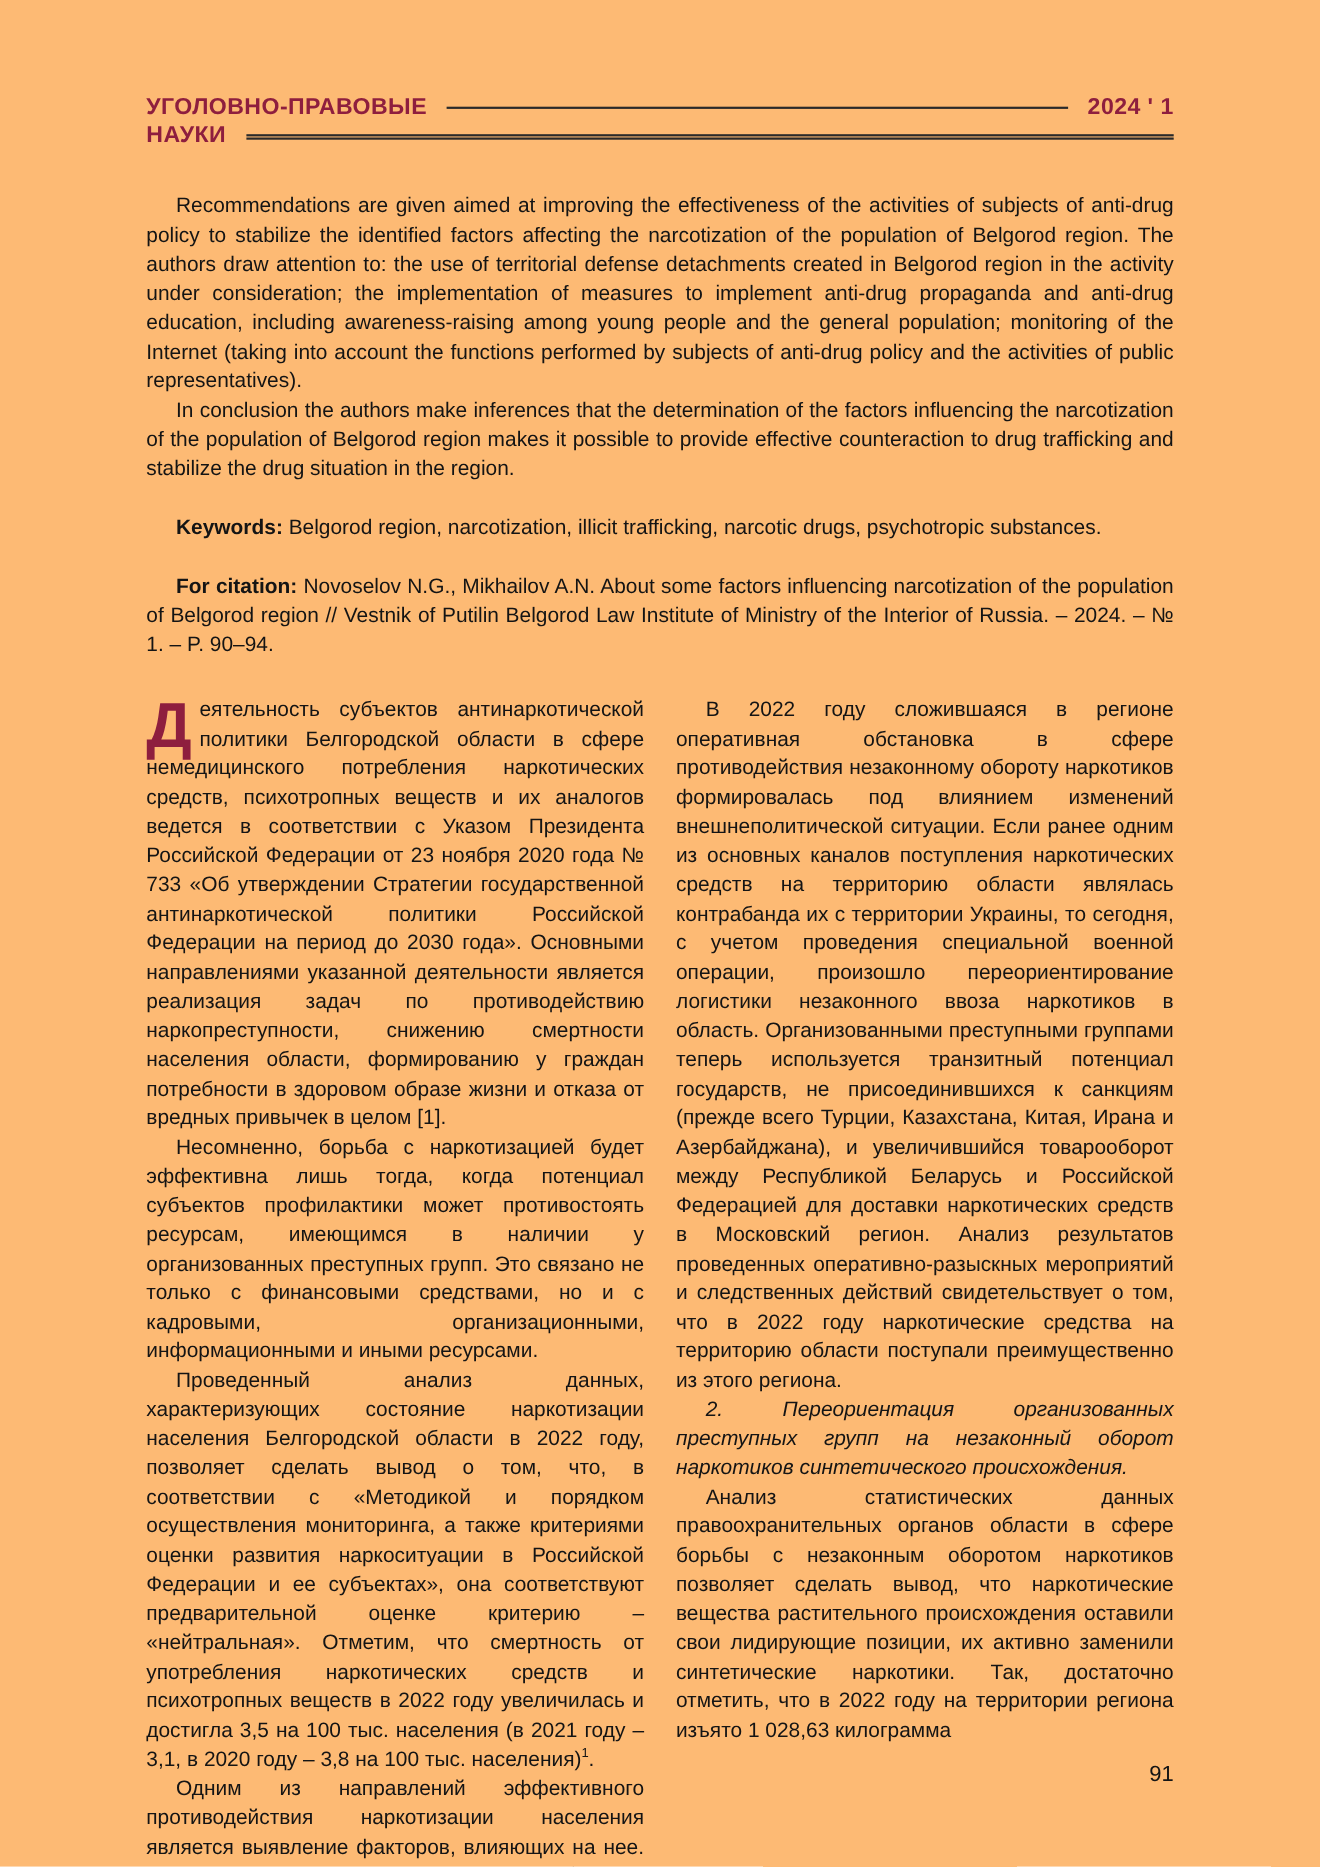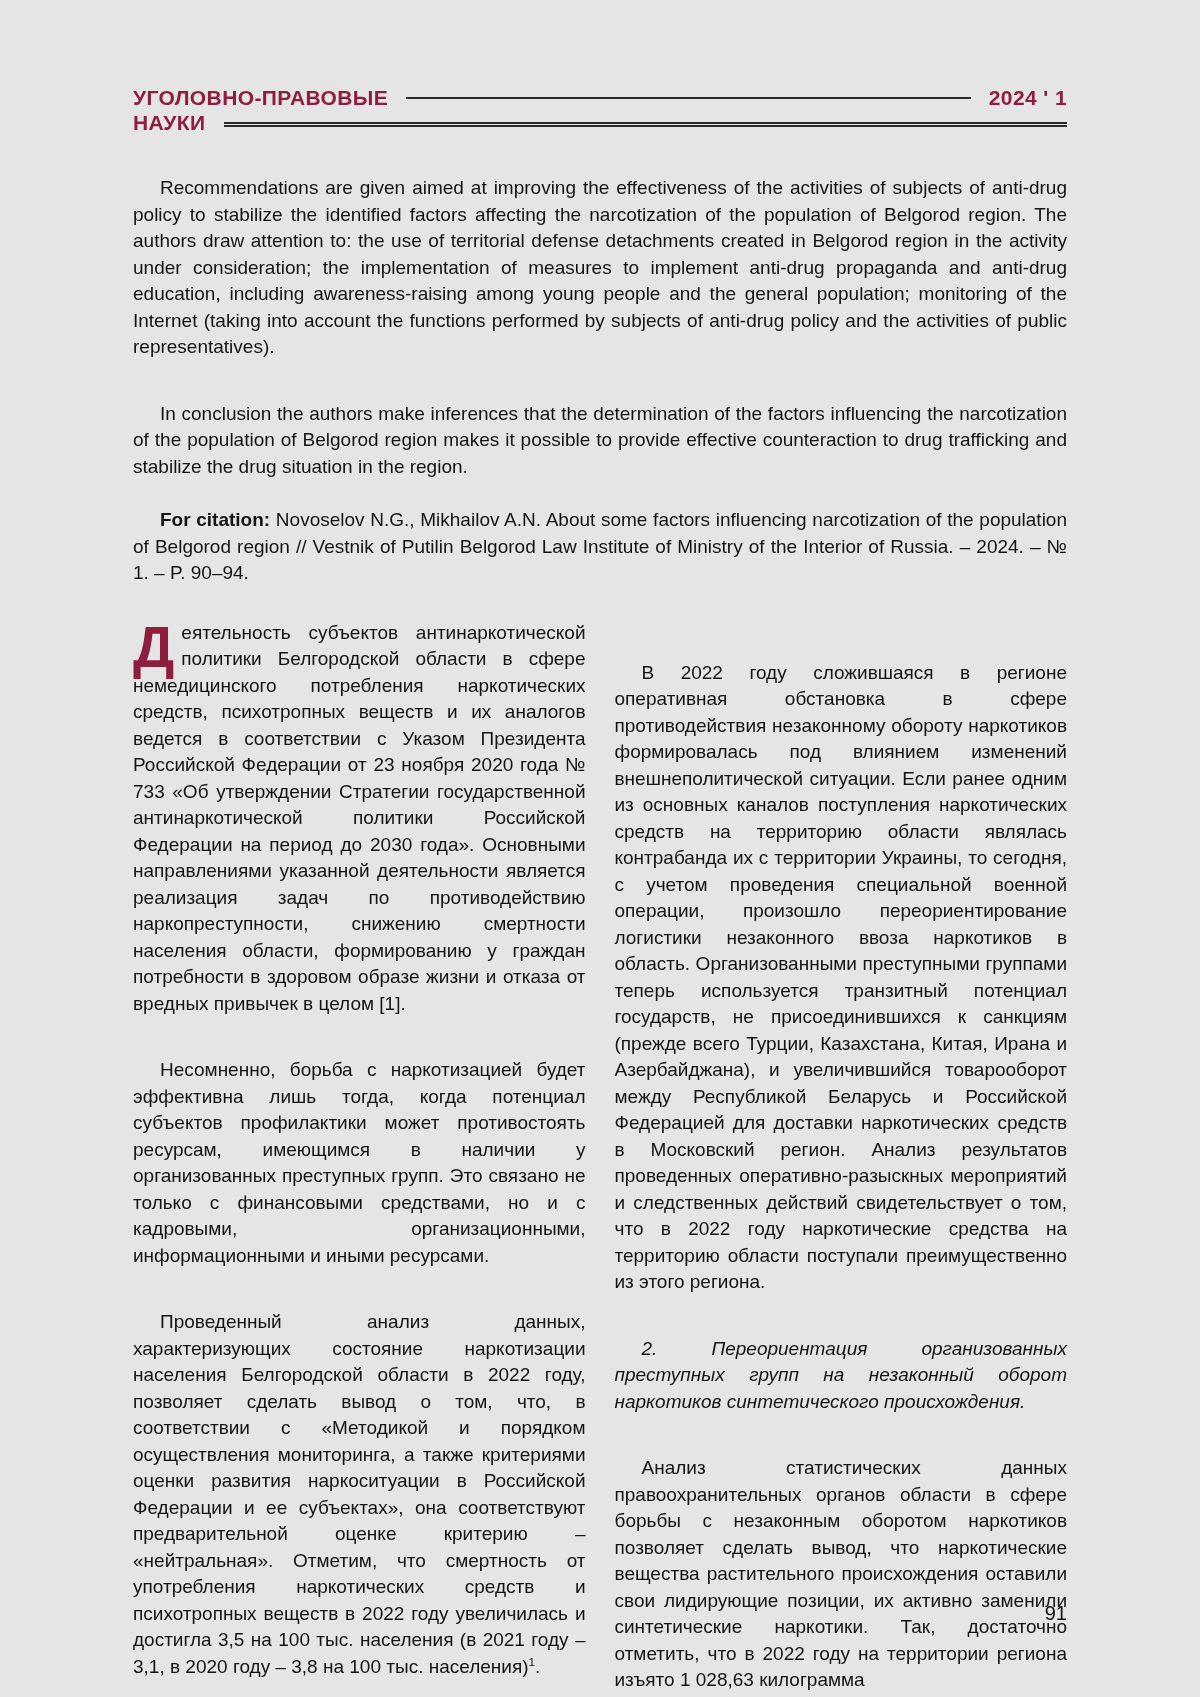--- a/index.html
+++ b/index.html
@@ -3,21 +3,21 @@
 <meta charset="utf-8">
 <style>
   html, body { margin: 0; padding: 0; background: #ffffff; }
   .page {
     width: 1200px;
     height: 1697px;
     box-sizing: border-box;
     padding: 85px 133px 0 133px;
     position: relative;
     overflow: hidden;
-    background: #e5e5e5;
+    background: #fdba74;
     font-family: "Liberation Sans", sans-serif;
     color: #141414;
   }
 
   
   .page-header { margin-bottom: 40px; }
   .header-row { display: flex; align-items: center; }
   .rubric {
     font-weight: bold;
     font-size: 21px;
@@ -43,21 +43,21 @@
     margin-top: 3px;
   }
 
   
   .body-text {
     margin: 0;
     font-size: 19px;
     line-height: 26.5px;
     text-align: justify;
   }
-  .indent { text-indent: 27px; margin-top: 40px; }
+  .indent { text-indent: 27px; }
   .italic { font-style: italic; }
   .meta { margin-top: 27px; }
   .abstract { margin-top: 0; }
 
   
   .columns { display: flex; gap: 29px; margin-top: 33px; }
   .col { flex: 1; min-width: 0; }
 
   .dropcap {
     float: left;
@@ -98,20 +98,21 @@
       <span class="rubric">НАУКИ</span>
       <span class="rule-double"></span>
     </div>
   </header>
 
   <section class="abstract">
     <p class="body-text indent">Recommendations are given aimed at improving the effectiveness of the activities of subjects of anti-drug policy to stabilize the identified factors affecting the narcotization of the population of Belgorod region. The authors draw attention to: the use of territorial defense detachments created in Belgorod region in the activity under consideration; the implementation of measures to implement anti-drug propaganda and anti-drug education, including awareness-raising among young people and the general population; monitoring of the Internet (taking into account the functions performed by subjects of anti-drug policy and the activities of public representatives).</p>
     <p class="body-text indent">In conclusion the authors make inferences that the determination of the factors influencing the narcotization of the population of Belgorod region makes it possible to provide effective counteraction to drug trafficking and stabilize the drug situation in the region.</p>
   </section>
 
+  <p class="body-text indent meta"><strong>Keywords:</strong> <span>Belgorod region, narcotization, illicit trafficking, narcotic drugs, psychotropic substances.</span></p>
 
   <p class="body-text indent meta"><strong>For citation:</strong> <span>Novoselov N.G., Mikhailov A.N. About some factors influencing narcotization of the population of Belgorod region // Vestnik of Putilin Belgorod Law Institute of Ministry of the Interior of Russia. – 2024. – № 1. – P. 90–94.</span></p>
 
   <section class="columns">
 
     <div class="col">
       <p class="body-text"><span class="dropcap">Д</span><span>еятельность субъектов антинаркотической политики Белгородской области в сфере немедицинского потребления наркотических средств, психотропных веществ и их аналогов ведется в соответствии с Указом Президента Российской Федерации от 23 ноября 2020 года № 733 «Об утверждении Стратегии государственной антинаркотической политики Российской Федерации на период до 2030 года». Основными направлениями указанной деятельности является реализация задач по противодействию наркопреступности, снижению смертности населения области, формированию у граждан потребности в здоровом образе жизни и отказа от вредных привычек в целом [1].</span></p>
       <p class="body-text indent">Несомненно, борьба с наркотизацией будет эффективна лишь тогда, когда потенциал субъектов профилактики может противостоять ресурсам, имеющимся в наличии у организованных преступных групп. Это связано не только с финансовыми средствами, но и с кадровыми, организационными, информационными и иными ресурсами.</p>
       <p class="body-text indent"><span>Проведенный анализ данных, характеризующих состояние наркотизации населения Белгородской области в 2022 году, позволяет сделать вывод о том, что, в соответствии с «Методикой и порядком осуществления мониторинга, а также критериями оценки развития наркоситуации в Российской Федерации и ее субъектах», она соответствуют предварительной оценке критерию – «нейтральная». Отметим, что смертность от употребления наркотических средств и психотропных веществ в 2022 году увеличилась и достигла 3,5 на 100 тыс. населения (в 2021 году – 3,1, в 2020 году – 3,8 на 100 тыс. населения)</span><sup class="fnref">1</sup><span>.</span></p>
       <p class="body-text indent">Одним из направлений эффективного противодействия наркотизации населения является выявление факторов, влияющих на нее. Эти направления позволяют субъектам антинаркотиче-</p>

